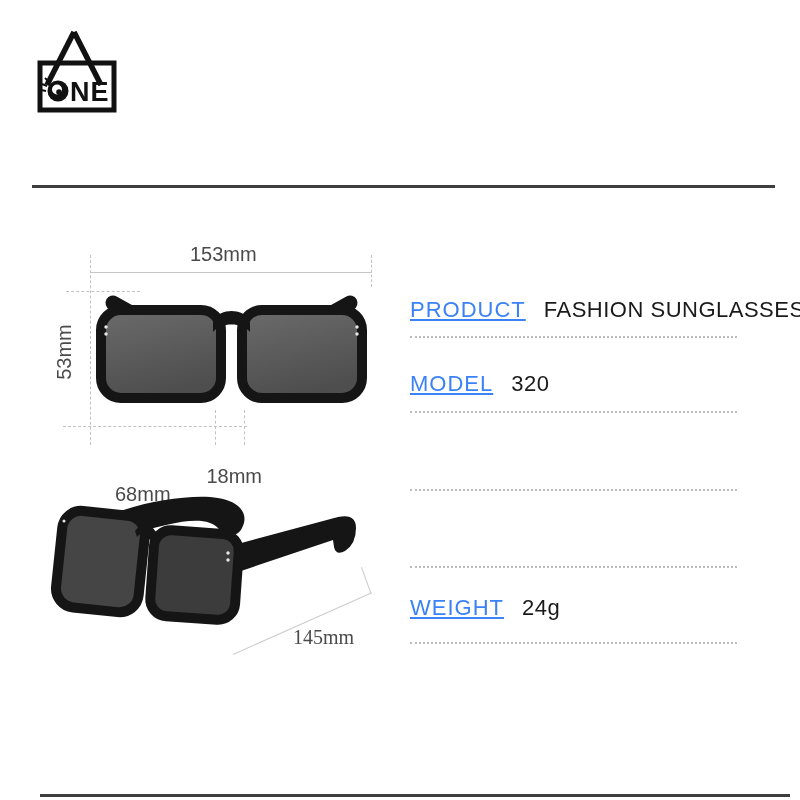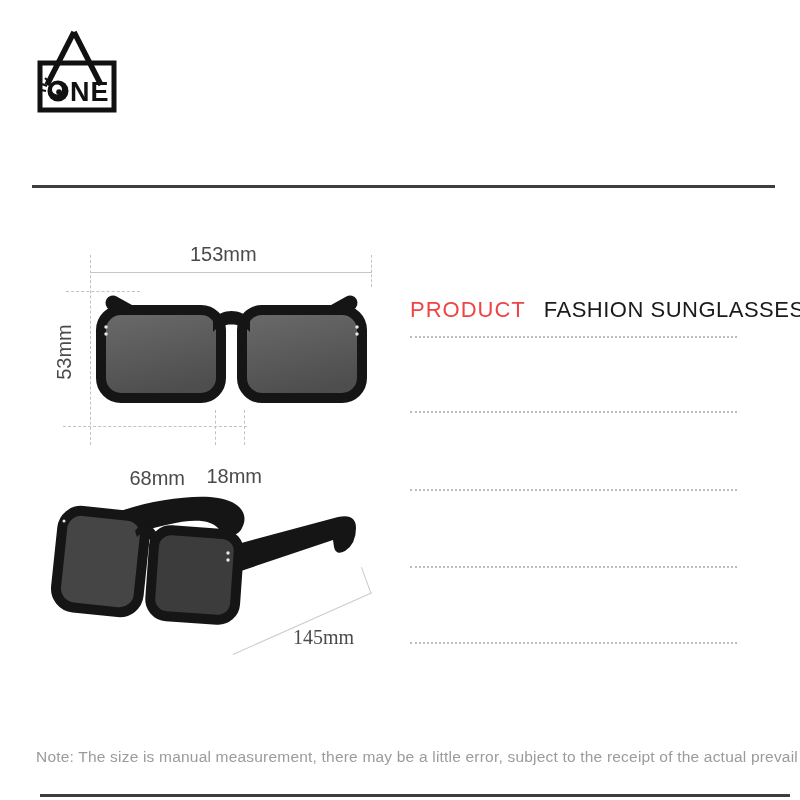--- a/index.html
+++ b/index.html
@@ -17,21 +17,21 @@
   }
   .rule { background:#3e3e3e; height:3px; }
 
   .measure-label { color:#4a4a4a; font-size:20px; white-space:nowrap; }
   .mline-h { height:0; border-top:1px solid #c6c6c6; }
   .mline-hd { height:0; border-top:1px dashed #c2c2c2; }
   .mline-vd { width:0; border-left:1px dashed #c2c2c2; }
   .diag { height:0; border-top:1px solid #cccccc; transform-origin:left center; }
 
   .param-row { left:410px; white-space:nowrap; }
-  .param-label { font-size:22px; color:#ef4444; letter-spacing:1px; }
+  .param-label { font-size:22px; color:#3b82f6; letter-spacing:1px;text-decoration:underline; }
   .param-value { font-size:22px; color:#1a1a1a; letter-spacing:0.5px; margin-left:18px; }
   .dotted { left:410px; width:327px; height:0; border-top:2px dotted #bcbcbc; }
 
   .note { left:36px; top:733px; font-size:15.5px; color:#9b9b9b; letter-spacing:0.2px; white-space:nowrap; }
 </style>
 </head>
 <body>
 
 <div class="page">
 
@@ -57,21 +57,21 @@
   <div class="abs mline-h" style="left:90px;  top:257px; width:282px;"></div>
   <div class="abs mline-vd" style="left:90px;  top:240px; height:190px;"></div>
   <div class="abs mline-vd" style="left:371px; top:240px; height:32px;"></div>
 
   <div class="abs measure-label" style="left:64px; top:337px; transform:translate(-50%,-50%) rotate(-90deg);">53mm</div>
   <div class="abs mline-hd" style="left:66px; top:276px; width:74px;"></div>
   <div class="abs mline-hd" style="left:63px; top:411px; width:184px;"></div>
   <div class="abs mline-vd" style="left:215px; top:395px; height:35px;"></div>
   <div class="abs mline-vd" style="left:244px; top:395px; height:35px;"></div>
 
-  <div class="abs measure-label" style="left:115px; top:452px; width:70px; text-align:right;">68mm</div>
+  <div class="abs measure-label" style="left:115px; top:468px; width:70px; text-align:left;">68mm</div>
   <div class="abs measure-label" style="left:196px; top:450px; width:66px; text-align:right;">18mm</div>
 
   <svg class="abs" style="left:89px; top:277px;" width="285" height="125" viewBox="0 0 285 125">
     <defs>
       <linearGradient id="lensGrad" x1="0" y1="0" x2="0.3" y2="1">
         <stop offset="0" stop-color="#6b6b6b"></stop>
         <stop offset="1" stop-color="#4e4e4e"></stop>
       </linearGradient>
     </defs>
     <line x1="24" y1="11" x2="42" y2="21" stroke="#151515" stroke-width="15" stroke-linecap="round"></line>
@@ -102,24 +102,29 @@
 
   <div class="abs diag" style="left:233px; top:639px; width:152px; transform:rotate(-24deg);"></div>
   <div class="abs diag" style="left:371px; top:578px; width:28px; transform:rotate(-110deg);"></div>
   <div class="abs measure-label" style="left:293px; top:611px;font-family:Liberation Serif, serif;">145mm</div>
 
   <div class="abs param-row" style="top:282px;">
     <span class="param-label">PRODUCT</span><span class="param-value">FASHION SUNGLASSES</span>
   </div>
   <div class="abs dotted" style="top:321px;"></div>
 
+  <div class="abs param-row" style="top:356px;">
+    <span class="param-label">MODEL</span><span class="param-value">320</span>
+  </div>
   <div class="abs dotted" style="top:396px;"></div>
 
   <div class="abs dotted" style="top:474px;"></div>
 
   <div class="abs dotted" style="top:551px;"></div>
 
+  <div class="abs param-row" style="top:580px;">
+    <span class="param-label">WEIGHT</span><span class="param-value">24g</span>
+  </div>
   <div class="abs dotted" style="top:627px;"></div>
 
-  <div class="abs note">Note: The size is manual measurement, there may be a little error, subject to the receipt of the actual prevail</div>
   <div class="abs rule" style="left:40px; top:779px; width:750px;"></div>
 
 </div>
 
 </body></html>

